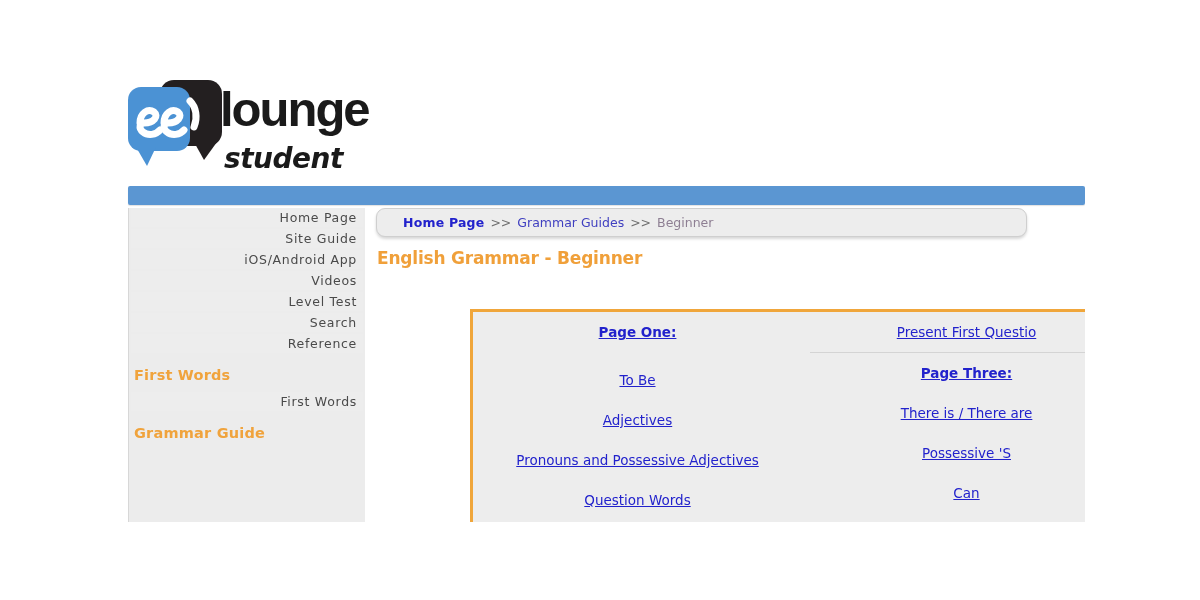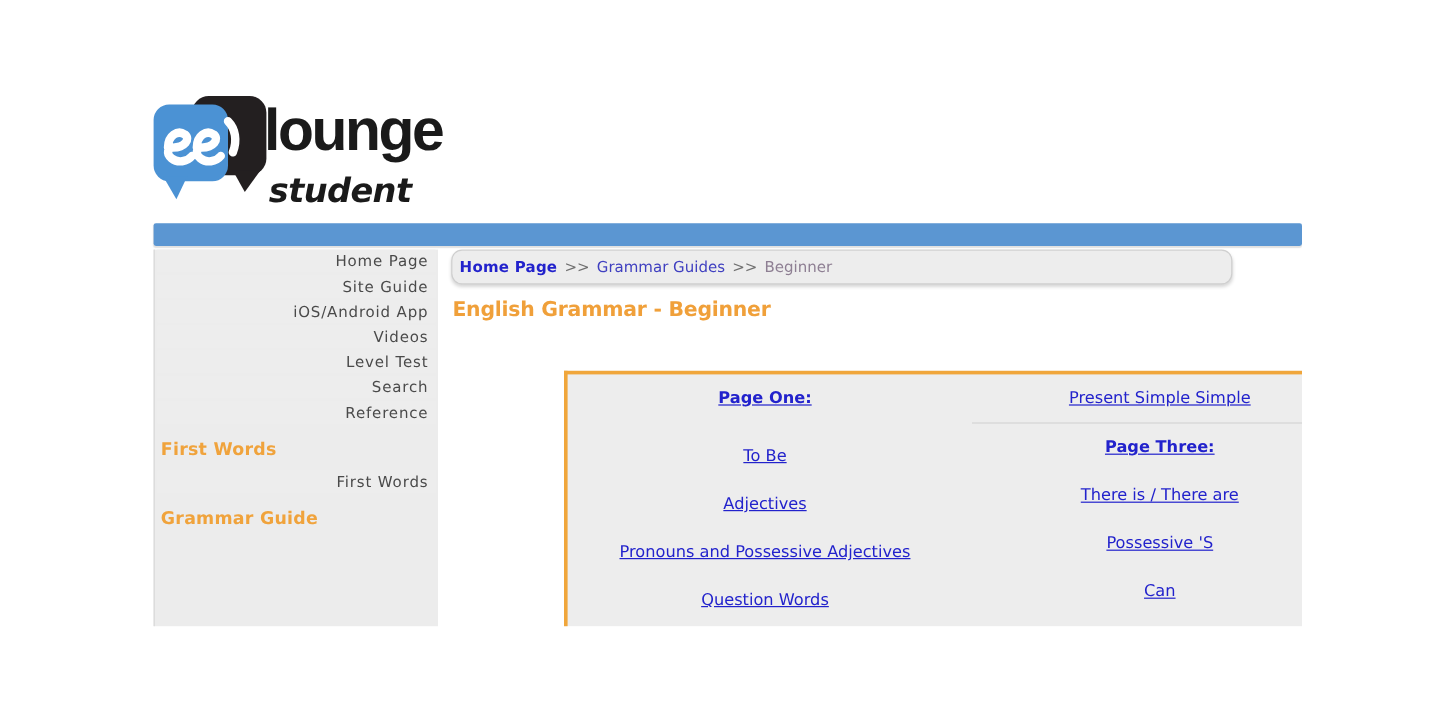--- a/index.html
+++ b/index.html
@@ -164,21 +164,21 @@
     top: 0px;
     width: 651px;
     height: 29px;
     background: #ededed;
     border: 1px solid #cfcfcf;
     border-radius: 9px;
     box-sizing: border-box;
     box-shadow: 0 2px 3px rgba(0,0,0,0.16);
     font-size: 12.5px;
     line-height: 28px;
-    padding-left: 6px;
+    padding-left: 26px;
     white-space: nowrap;
     overflow: hidden;
   }
   .crumb-home {
     color: #2222cc;
     font-weight: bold;
     letter-spacing: 0.2px;
   }
   .crumb-sep { color: #6f6f6f; padding: 0 2px; }
   .crumb-mid { color: #3f3fc0; }
@@ -301,21 +301,21 @@
         <div class="cell">
           <a href="#">Pronouns and Possessive Adjectives</a>
         </div>
         <div class="cell">
           <a href="#">Question Words</a>
         </div>
       </div>
 
       <div class="col col-right">
         <div class="cell">
-          <a href="#">Present Simple Simple</a>
+          <a href="#">Present First Questio</a>
         </div>
         <div class="divider"></div>
         <div class="cell head">
           <a href="#">Page Three:</a>
         </div>
         <div class="cell">
           <a href="#">There is / There are</a>
         </div>
         <div class="cell">
           <a href="#">Possessive 'S</a>

